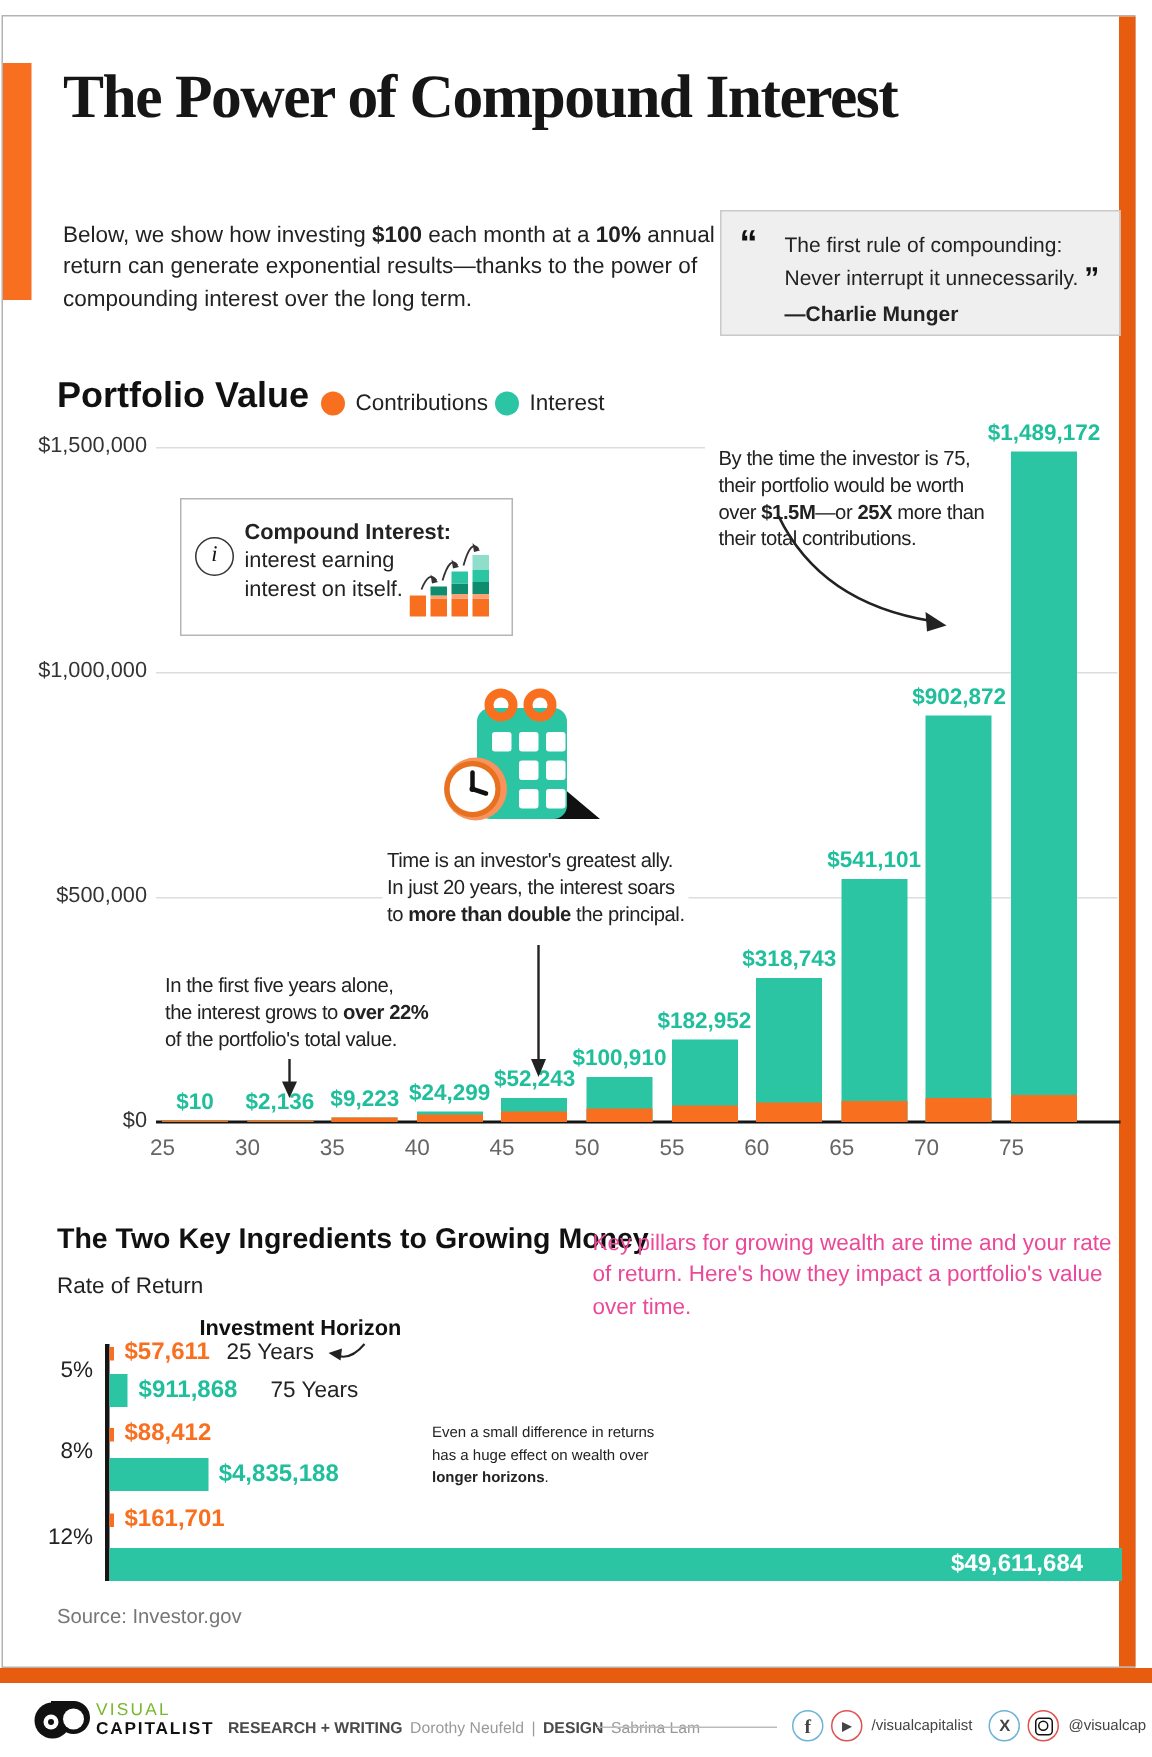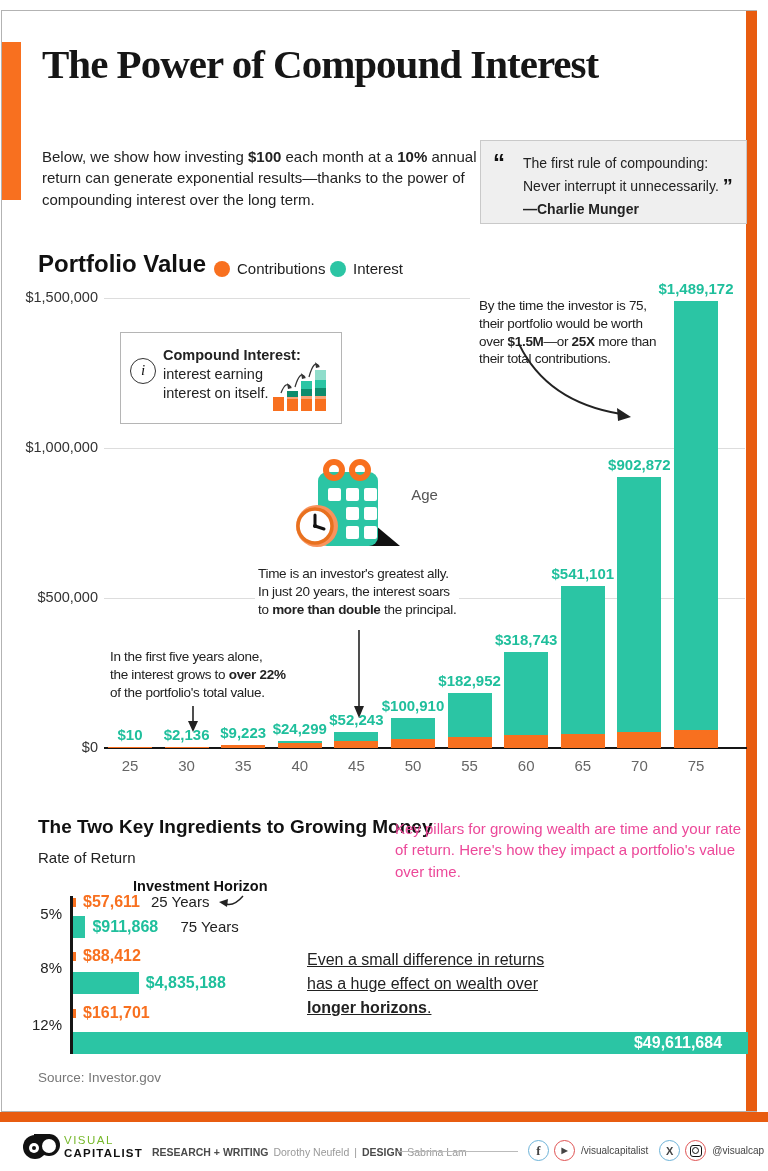--- a/index.html
+++ b/index.html
@@ -25,41 +25,41 @@
   
   .pv-title{left:38px;top:250px;font-size:24px;font-weight:bold;color:#111;}
   .legend{left:214px;top:260px;display:flex;align-items:center;gap:7px;font-size:15px;color:#222;}
   .legend2{left:330px;}
   .dot{width:16px;height:16px;border-radius:50%;}
   
   .gridline{height:1px;background:#ddd;}
   .axisline{height:2px;background:#151515;}
   .ylab{left:2px;width:96px;text-align:right;font-size:14.5px;color:#333;}
   .barlab{transform:translateX(-50%);font-weight:bold;font-size:15px;color:#1FBF9C;white-space:nowrap;}
-  .xtick{width:60px;text-align:center;font-size:15px;color:#666;}
+  .xtick{width:60px;font-size:15px;color:#666;}
   .age-lab{left:104px;top:486px;width:641px;text-align:center;font-size:15px;color:#555;}
   
   .info-box{left:120px;top:332px;width:222px;height:92px;border:1px solid #b5b5b5;background:#fff;box-sizing:border-box;}
   .info-i{position:absolute;left:9px;top:25px;width:24px;height:24px;border:1.5px solid #333;border-radius:50%;
           text-align:center;line-height:23px;font-family:"Liberation Serif",serif;font-style:italic;font-size:15px;color:#111;}
   .info-text{position:absolute;left:42px;top:13px;font-size:14.5px;line-height:1.3;color:#222;}
   
   .ann{font-size:13.5px;line-height:1.32;color:#222;letter-spacing:-0.3px;}
   .ann-bg{background:#fff;padding:1px 3px;}
   
   .s2-title{left:38px;top:816px;font-size:19px;font-weight:bold;color:#111;}
   .s2-desc{left:395px;top:818px;width:348px;font-size:15px;line-height:1.42;color:#ec4899;}
   .rate-lab{left:38px;top:849px;font-size:15px;color:#222;}
   .horizon-lab{left:133px;top:878px;font-size:14.5px;font-weight:bold;color:#111;}
   .catlab{width:34px;text-align:right;font-size:15px;color:#222;}
   .vlab-o{font-weight:bold;font-size:16px;color:#F8701F;white-space:nowrap;}
   .vlab-t{font-weight:bold;font-size:16px;color:#1FBF9C;white-space:nowrap;}
   .vlab-w{font-weight:bold;font-size:16px;color:#fff;white-space:nowrap;text-align:center;}
   .hor-lab{font-size:15px;color:#222;white-space:nowrap;}
-  .note{left:307px;top:948px;font-size:16px;line-height:1.5;color:#222;text-decoration:underline;}
+  .note{left:288px;top:948px;font-size:10px;line-height:1.5;color:#222;}
   .source{left:38px;top:1070px;font-size:13.5px;color:#777;}
   
   .mim{left:676px;top:1060px;width:80px;height:54px;}
   .mim-t1{position:absolute;left:15px;top:7px;font-size:13px;font-weight:bold;letter-spacing:0.5px;color:#111;}
   .mim-row{position:absolute;left:15px;top:23px;display:flex;align-items:center;gap:2px;}
   .mim-small{font-size:6px;font-weight:bold;border:1px solid #111;padding:1px 1px;color:#111;}
   .mim-t2{font-size:13px;font-weight:bold;letter-spacing:0.5px;color:#111;}
   
   .vc-brand{left:64px;top:1134px;line-height:1.1;}
   .vc-v{color:#76B82A;font-size:11.5px;font-weight:normal;letter-spacing:1.5px;}
@@ -154,21 +154,20 @@
       <div class="abs xtick" style="left:552.8px;top:461px">65</div>
       <div class="abs" style="left:617.4000000000001px;top:181.13840000000005px;width:44px;height:270.86159999999995px;background:#2BC5A4"></div>
       <div class="abs" style="left:617.4000000000001px;top:435.8px;width:44px;height:16.2px;background:#F8701F"></div>
       <div class="abs barlab" style="left:639.4000000000001px;top:160.13840000000005px">$902,872</div>
       <div class="abs xtick" style="left:609.4000000000001px;top:461px">70</div>
       <div class="abs" style="left:674px;top:5.248400000000061px;width:44px;height:446.75159999999994px;background:#2BC5A4"></div>
       <div class="abs" style="left:674px;top:434px;width:44px;height:18px;background:#F8701F"></div>
       <div class="abs barlab" style="left:696px;top:-15.75159999999994px">$1,489,172</div>
       <div class="abs xtick" style="left:666px;top:461px">75</div>
     </div>
-  <div class="abs age-lab">Age</div>
 
   <div class="abs info-box">
     <div class="info-i">i</div>
     <div class="info-text">
       <span class="b">Compound Interest:</span><br>
       <span>interest earning</span><br>
       <span>interest on itself.</span>
     </div>
     <svg id="mini-chart" style="position:absolute;right:10px;bottom:10px" width="58" height="72" viewBox="0 0 58 72">
         <rect x="0" y="56" width="11" height="14" fill="#F8701F"></rect>

